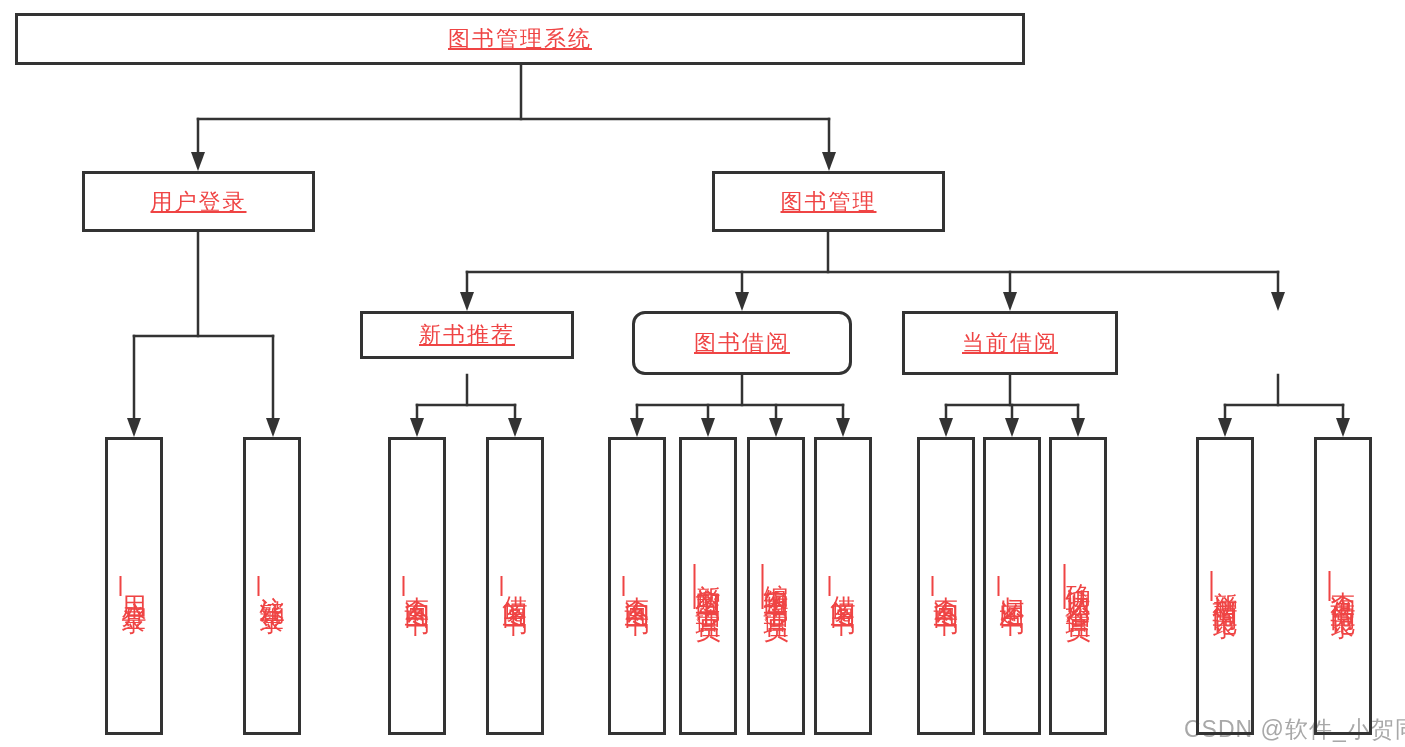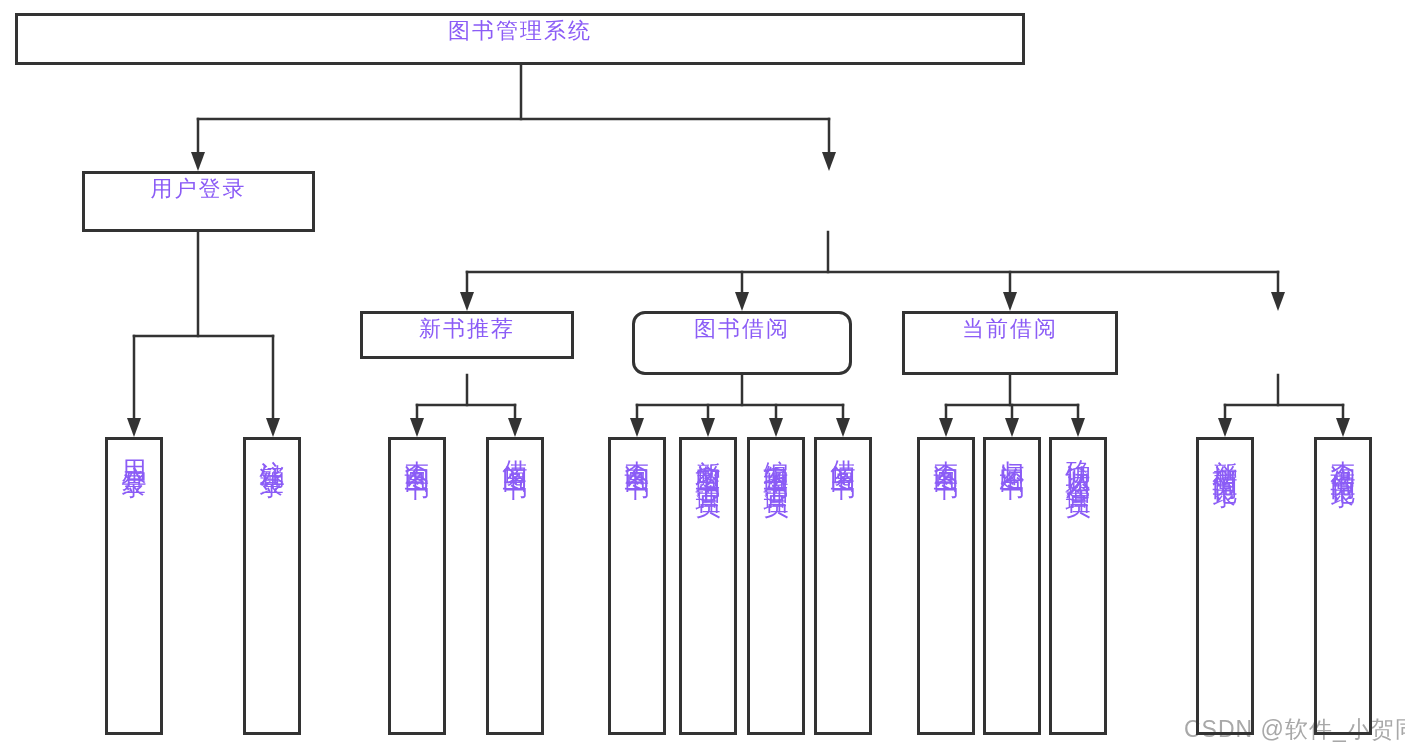--- a/index.html
+++ b/index.html
@@ -20,23 +20,25 @@
     left: 0; top: 0;
     width: 1405px; height: 747px;
     z-index: 1;
   }
   .box {
     position: absolute;
     box-sizing: border-box;
     border: 3px solid #333333;
     background: transparent;
     display: flex;
+    align-items: center;
     justify-content: center;
     z-index: 2;
-    color: #8b5cf6;
+    color: #ef4444;
+    text-decoration: underline;
   }
   .hlabel {
     font-size: 22px;
     letter-spacing: 2px;
     white-space: nowrap;
   }
   .vlabel {
     writing-mode: vertical-rl;
     text-orientation: mixed;
     font-size: 25px;
@@ -143,20 +145,23 @@
     </g>
   </svg>
 
   <div class="box root">
     <span class="hlabel">图书管理系统</span>
   </div>
 
   <div class="box lvl2a">
     <span class="hlabel">用户登录</span>
   </div>
+  <div class="box lvl2b">
+    <span class="hlabel">图书管理</span>
+  </div>
 
   <div class="box lvl3a">
     <span class="hlabel">新书推荐</span>
   </div>
   <div class="box lvl3b">
     <span class="hlabel">图书借阅</span>
   </div>
   <div class="box lvl3c">
     <span class="hlabel">当前借阅</span>
   </div>

